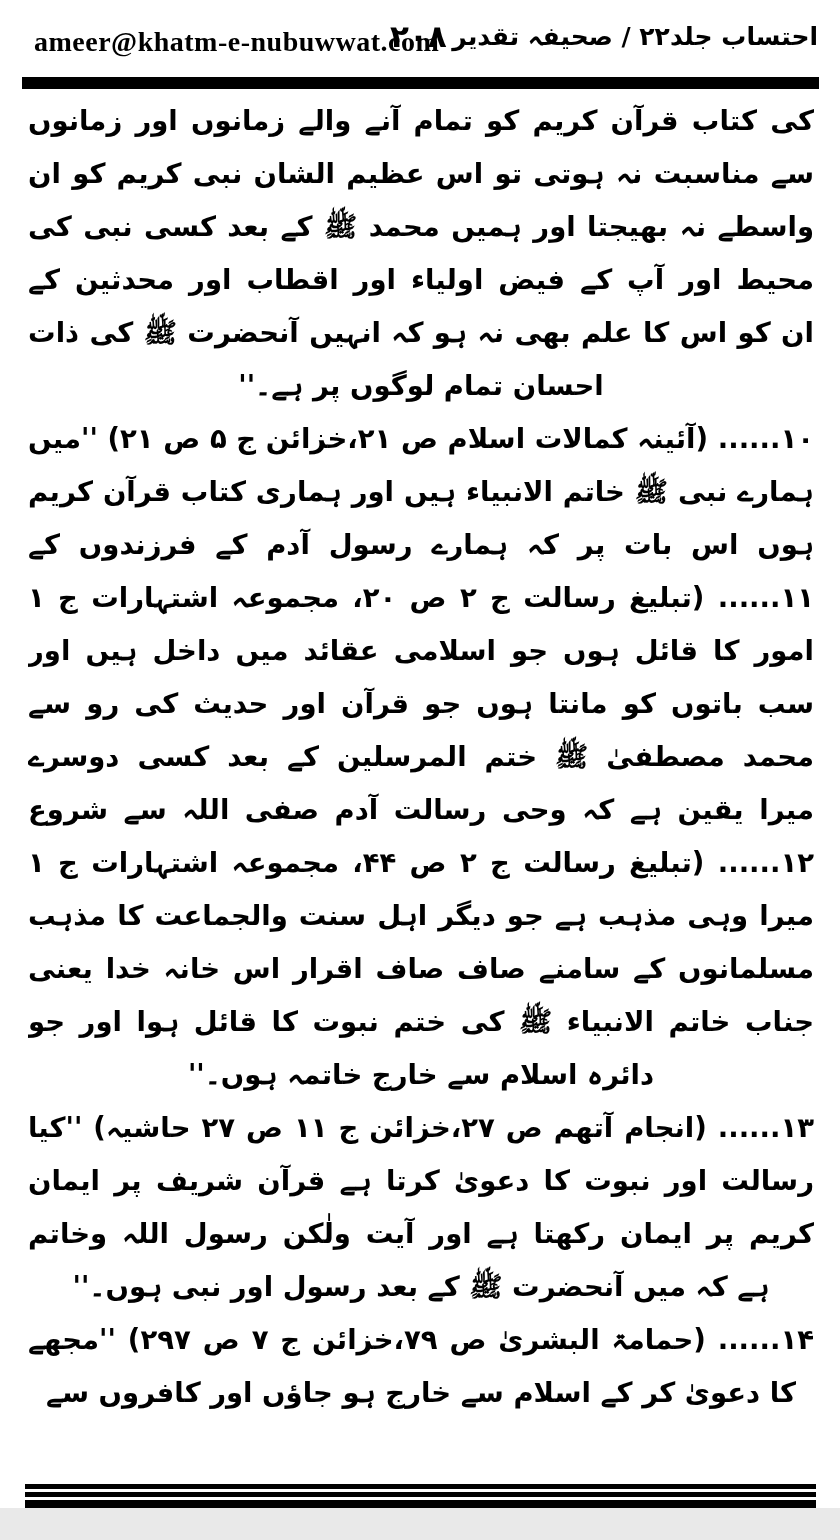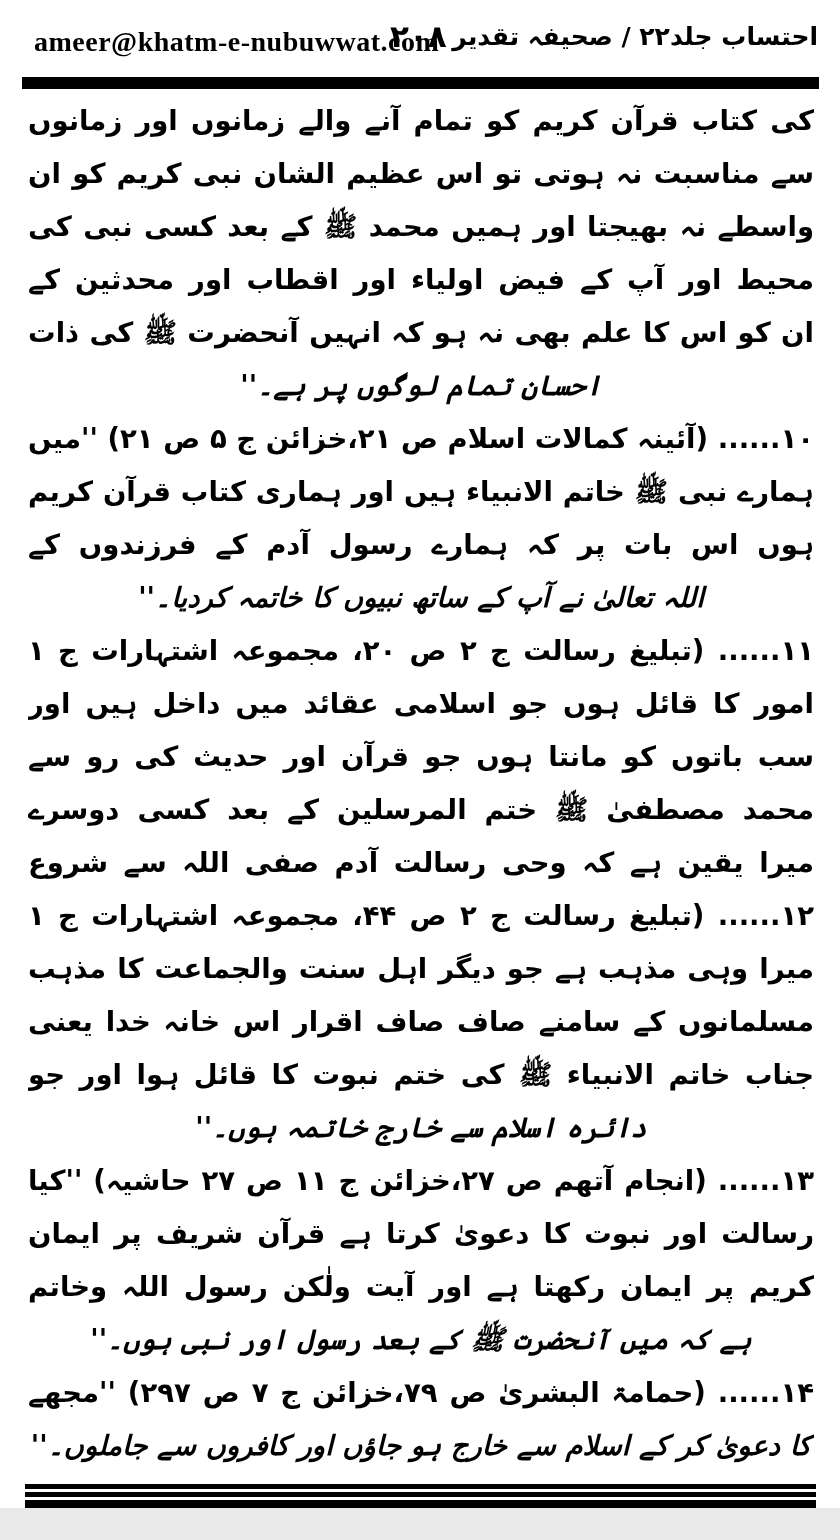--- a/index.html
+++ b/index.html
@@ -9,21 +9,21 @@
   
   .header{position:absolute;top:14px;left:28px;right:22px;height:56px;}
   .email{position:absolute;left:6px;top:12px;font-family:"Liberation Serif",serif;font-weight:bold;font-size:28px;letter-spacing:.5px;}
   .pagenum{position:absolute;left:362px;top:4px;font-size:31px;font-weight:bold;direction:rtl;}
   .book-title{position:absolute;right:0;top:8px;font-size:25px;font-weight:bold;direction:rtl;white-space:nowrap;}
   .header-rule{position:absolute;top:77px;left:22px;width:797px;height:12px;background:#000;}
 
   
   .body-text{position:absolute;top:94px;left:28px;width:786px;direction:rtl;font-weight:bold;font-size:27.5px;line-height:53px;}
   .line{height:53px;overflow:hidden;text-align:justify;text-align-last:justify;}
-  .line.short{text-align-last:center;font-style:italic;}
+  .line.short{text-align:center;text-align-last:center;}
 
   
   .footer-rule{position:absolute;left:25px;width:791px;height:5px;background:#000;}
   .footer-rule.r1{top:1484px;}
   .footer-rule.r2{top:1492px;}
   .footer-bar{position:absolute;top:1500px;left:25px;width:791px;height:34px;background:#000;color:#fff;
     display:flex;align-items:flex-end;justify-content:center;gap:38px;
     font-family:"Liberation Serif",serif;font-weight:bold;font-size:27px;}
   .footer-bar span{white-space:nowrap;}
 </style>
@@ -47,21 +47,20 @@
       <div class="line">واسطے نہ بھیجتا اور ہمیں محمد ﷺ کے بعد کسی نبی کی حاجت نہیں۔ کیونکہ آپ کے برکات ہر زمانہ پر</div>
       <div class="line">محیط اور آپ کے فیض اولیاء اور اقطاب اور محدثین کے قلوب پر بلکہ کل مخلوقات پر وارد ہیں۔ خواہ</div>
       <div class="line">ان کو اس کا علم بھی نہ ہو کہ انہیں آنحضرت ﷺ کی ذات پاک سے فیض پہنچ رہا ہے۔ پس اس کا</div>
       <div class="line short">احسان تمام لوگوں پر ہے۔''</div>
     </div>
 
     <div>
       <div class="line">۱۰...... (آئینہ کمالات اسلام ص ۲۱،خزائن ج ۵ ص ۲۱) ''میں ایمان لاتا ہوں اس پر کہ</div>
       <div class="line">ہمارے نبی ﷺ خاتم الانبیاء ہیں اور ہماری کتاب قرآن کریم ہدایت کا وسیلہ ہے اور میں ایمان لاتا</div>
       <div class="line">ہوں اس بات پر کہ ہمارے رسول آدم کے فرزندوں کے سردار اور رسولوں کے سردار ہیں اور</div>
-      <div class="line short">اللہ تعالیٰ نے آپ کے ساتھ نبیوں کا خاتمہ کردیا۔''</div>
     </div>
 
     <div>
       <div class="line">۱۱...... (تبلیغ رسالت ج ۲ ص ۲۰، مجموعہ اشتہارات ج ۱ ص ۲۳۰،۲۳۱) ''میں ان تمام</div>
       <div class="line">امور کا قائل ہوں جو اسلامی عقائد میں داخل ہیں اور جیسا کہ سنت اہل جماعت کا عقیدہ ہے۔ ان</div>
       <div class="line">سب باتوں کو مانتا ہوں جو قرآن اور حدیث کی رو سے مسلّم الثبوت ہیں اور سیدنا و مولانا حضرت</div>
       <div class="line">محمد مصطفیٰ ﷺ ختم المرسلین کے بعد کسی دوسرے مدعی نبوت و رسالت کو کاذب اور کافر جانتا ہوں۔</div>
       <div class="line">میرا یقین ہے کہ وحی رسالت آدم صفی اللہ سے شروع ہوئی اور جناب رسول اللہ ﷺ پر ختم ہوئی۔''</div>
     </div>
 

